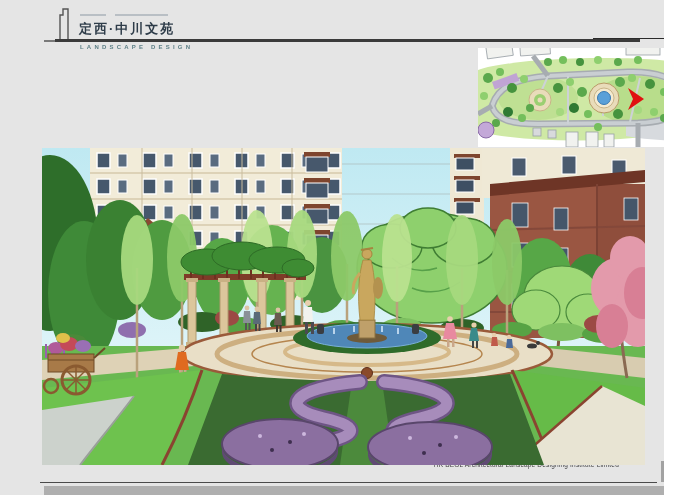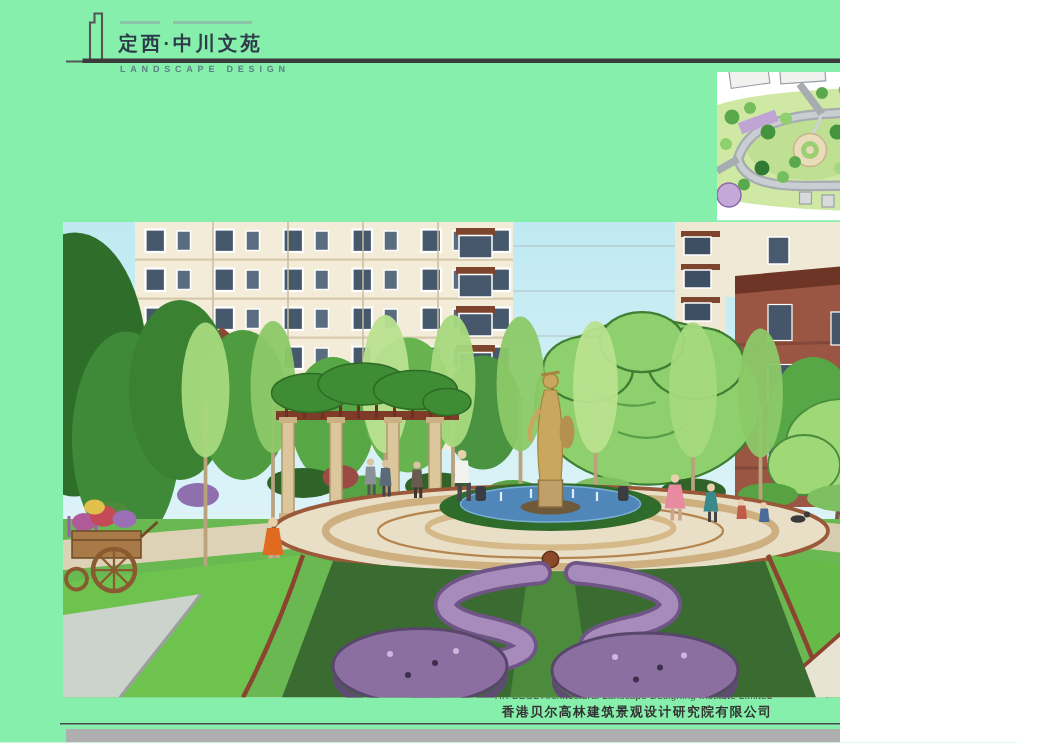--- a/index.html
+++ b/index.html
@@ -1,17 +1,17 @@
 <!DOCTYPE html>
 <html style="--c-header_text: #2e3c49; --c-logo_subtitle: #5d7f86; --c-rule_dark: #3b3b3b; --c-sheet_title_text: #1f1f1f; --c-sky: #c9ecf4; --c-lawn_green: #6ec24e; --c-parterre_green: #3a6b31; --c-flower_purple: #8b6fa0; --c-water_blue: #4f87b8; --c-statue_gold: #c9a75e; --c-plan_marker_red: #e01010; --c-footer_text: #3f3f3f; --c-gray_box: #a2a2a2; --c-bottom_bar_gray: #afafaf;"><head>
 <meta charset="utf-8">
 <style>
   html,body{margin:0;padding:0;background:#ffffff;}
   body{font-family:"Liberation Sans","DejaVu Sans",sans-serif;}
-  .page{position:relative;width:560px;height:495px;background:#86efac;overflow:hidden;}
+  .page{position:relative;width:664px;height:495px;background:#e5e5e5;overflow:hidden;}
   .abs{position:absolute;}
   .logo-mark{left:44px;top:8px;width:30px;height:34px;}
   .logo-caption{left:80px;top:14px;width:88px;height:2px;opacity:.5;
     background:linear-gradient(90deg,#8d99a4 0 30%,transparent 30% 40%,#8d99a4 40% 100%);}
   .project-name{left:79px;top:20px;font-size:13px;font-weight:bold;letter-spacing:2px;
     color:var(--c-header_text,#2e3c49);}
   .logo-sub{left:80px;top:44px;font-size:6px;font-weight:bold;letter-spacing:3.2px;
     color:var(--c-logo_subtitle,#5d7f86);}
   .header-rule{left:55px;top:39px;width:585px;height:3px;background:var(--c-rule_dark,#3b3b3b);}
   .sheet-title{right:4px;top:24px;font-size:11px;font-weight:bold;letter-spacing:.5px;
@@ -450,17 +450,16 @@
             <line x1="20" y1="232" x2="48" y2="232"></line>
             <line x1="24" y1="222" x2="44" y2="242"></line>
             <line x1="44" y1="222" x2="24" y2="242"></line>
           </g>
         <circle cx="9" cy="238" r="7" fill="none" stroke="#8a5a30" stroke-width="2.5"></circle>
       </g>
     </g>
   </svg>
 
   <div class="abs footer-en">HK BEGL Architectural Lanscape Designing Institute Limited</div>
-  <div class="abs footer-cn">香港贝尔高林建筑景观设计研究院有限公司</div>
   <div class="abs footer-rule"></div>
   <div class="abs footer-box"></div>
   <div class="abs bottom-bar"></div>
 </div>
 
 </body></html>

